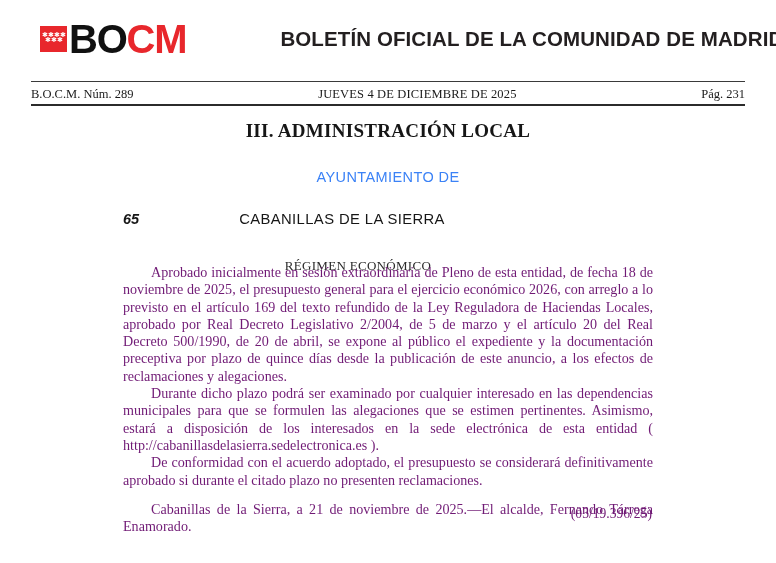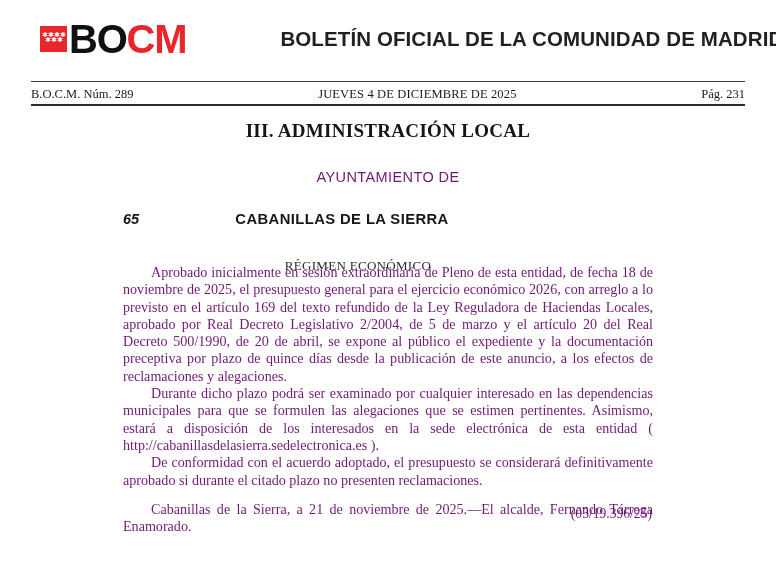--- a/index.html
+++ b/index.html
@@ -138,40 +138,40 @@
   }
   .org-line {
     position: absolute;
     left: 0;
     top: 169px;
     width: 776px;
     text-align: center;
     font-family: "Liberation Sans", sans-serif;
     font-size: 14.5px;
     letter-spacing: 0.4px;
-    color: #701a75;
+    color: #3b82f6;
   }
   .entry-number {
     position: absolute;
     left: 123px;
     top: 211px;
     font-family: "Liberation Sans", sans-serif;
     font-weight: bold;
     font-size: 14.5px;
     color: #161616;
     font-style: italic;
   }
   .entity-name {
     position: absolute;
     left: 0;
     top: 211px;
     width: 684px;
     text-align: center;
     font-family: "Liberation Sans", sans-serif;
-    font-weight: bold;
+    font-weight: normal;
     font-size: 14.8px;
     letter-spacing: 0.4px;
     color: #161616;
   }
   .subject {
     position: absolute;
     left: 0;
     top: 258px;
     width: 716px;
     text-align: center;

